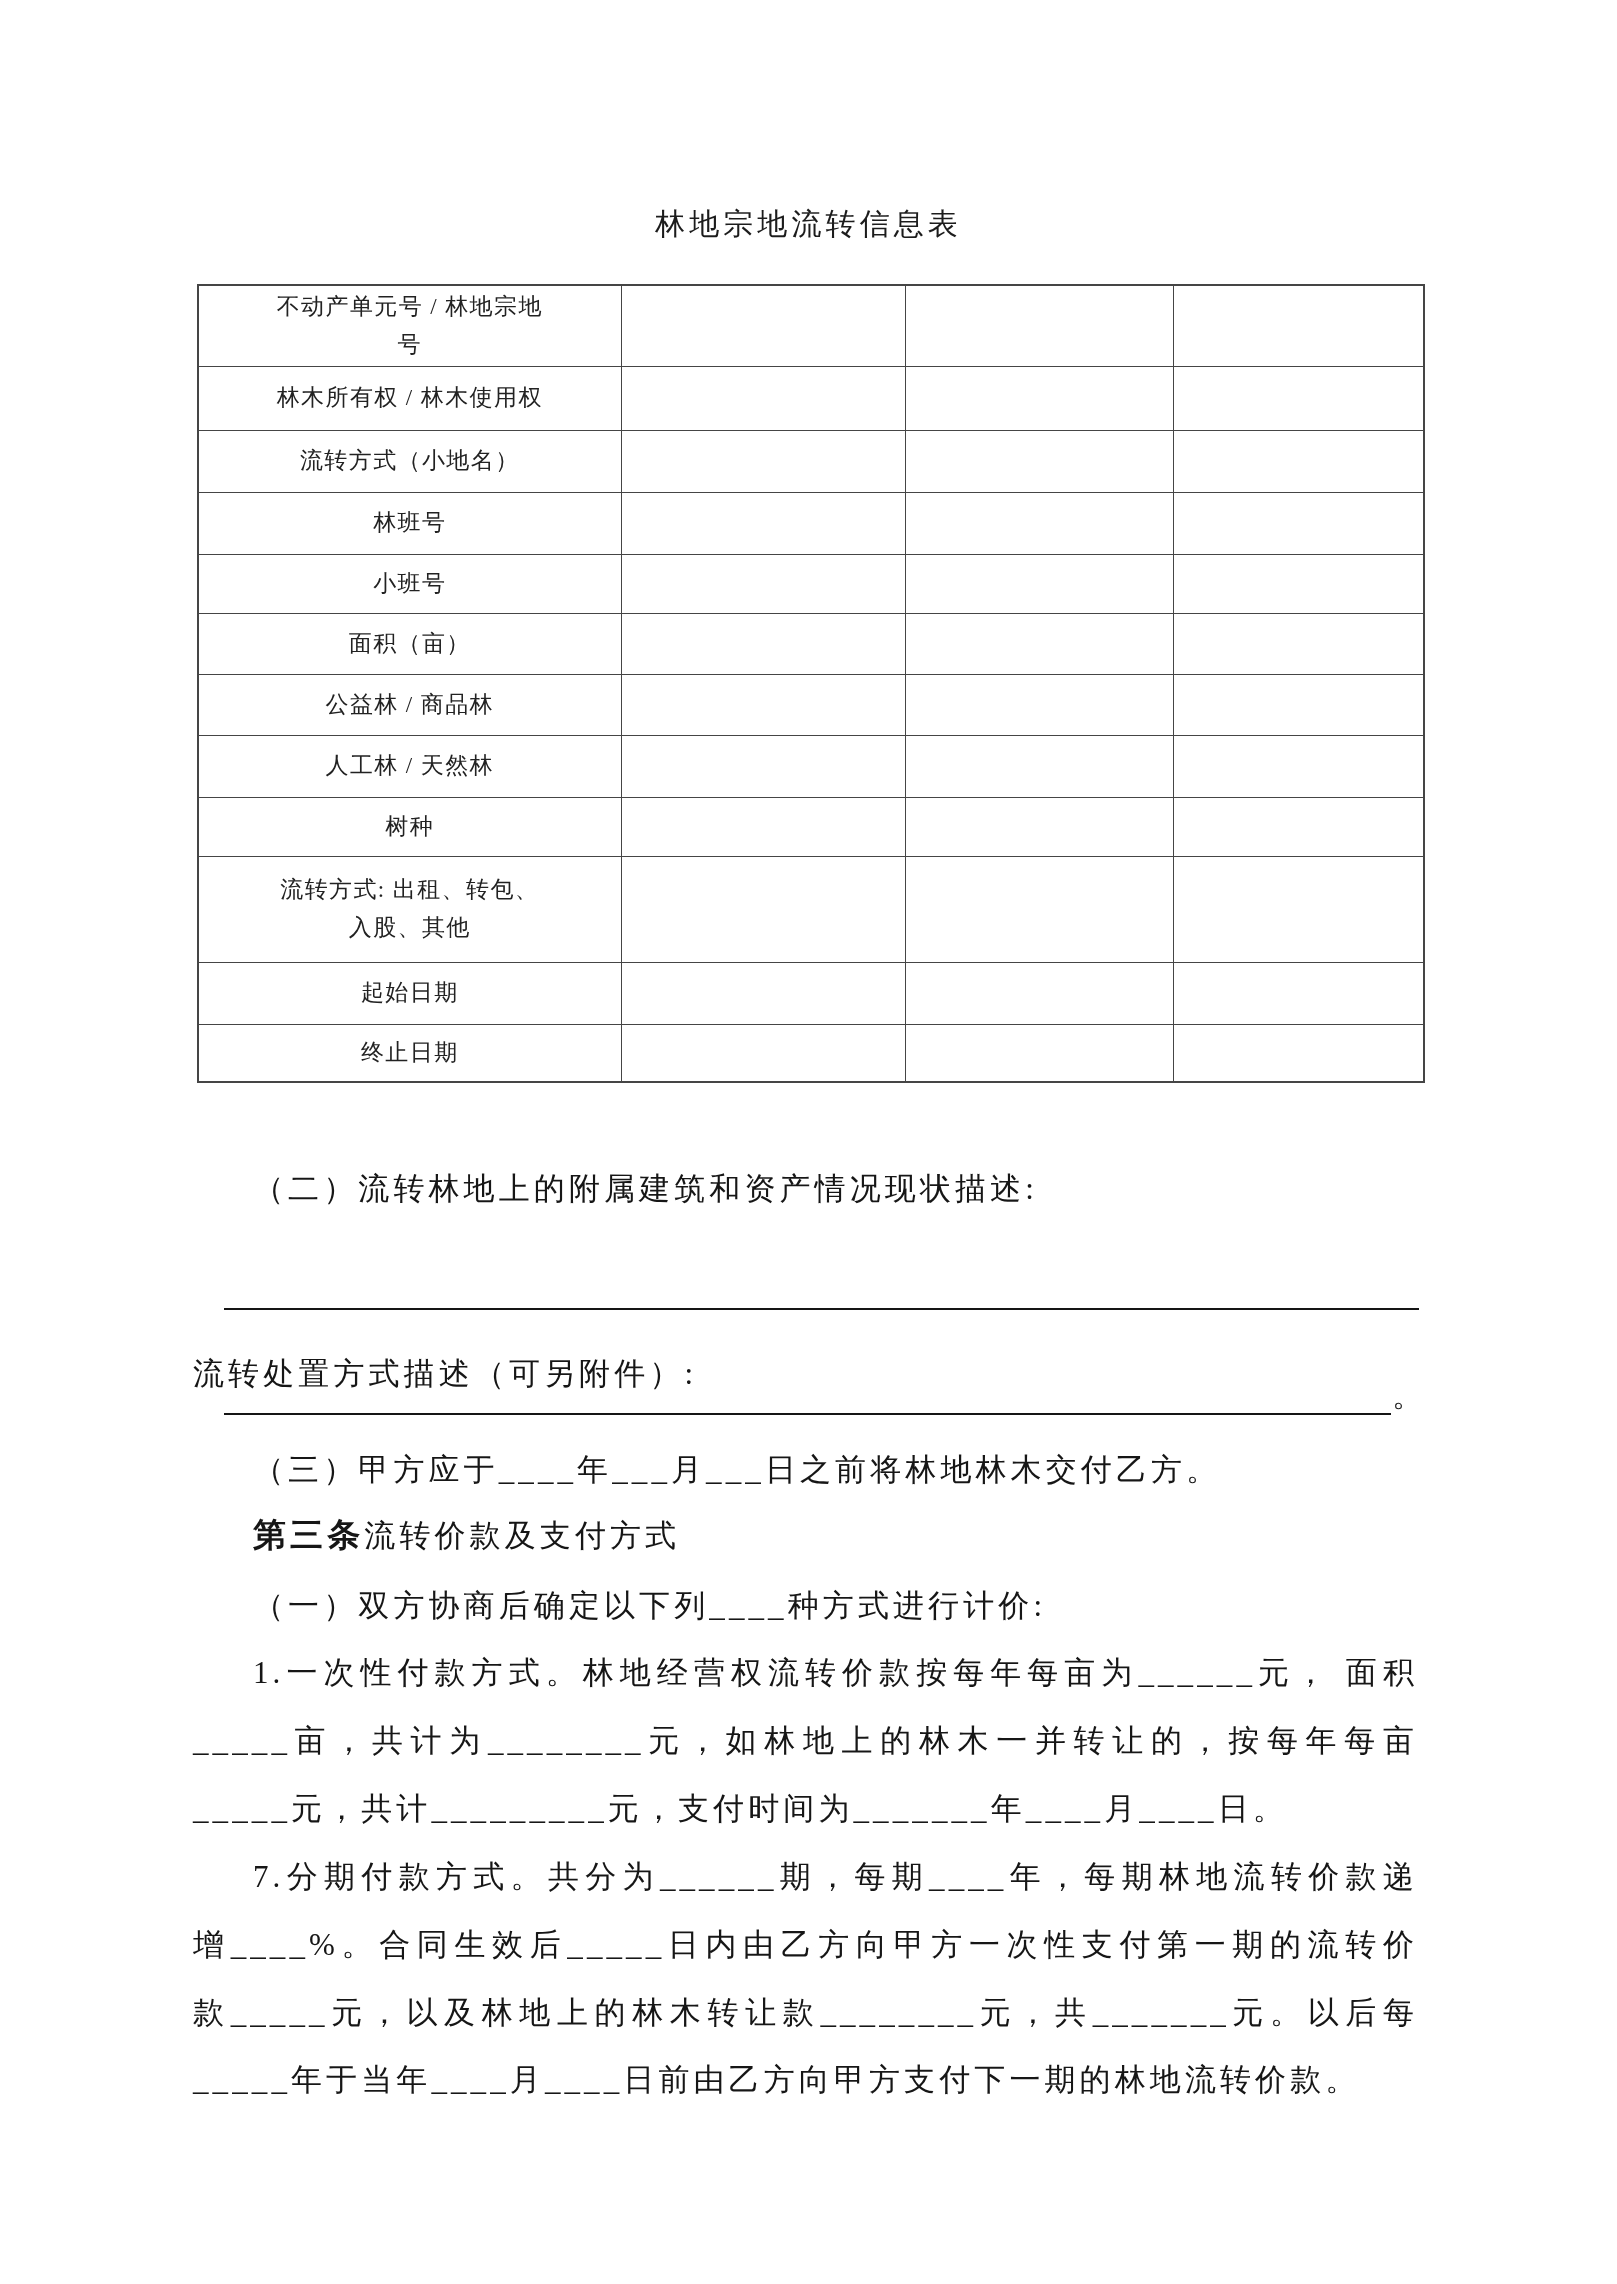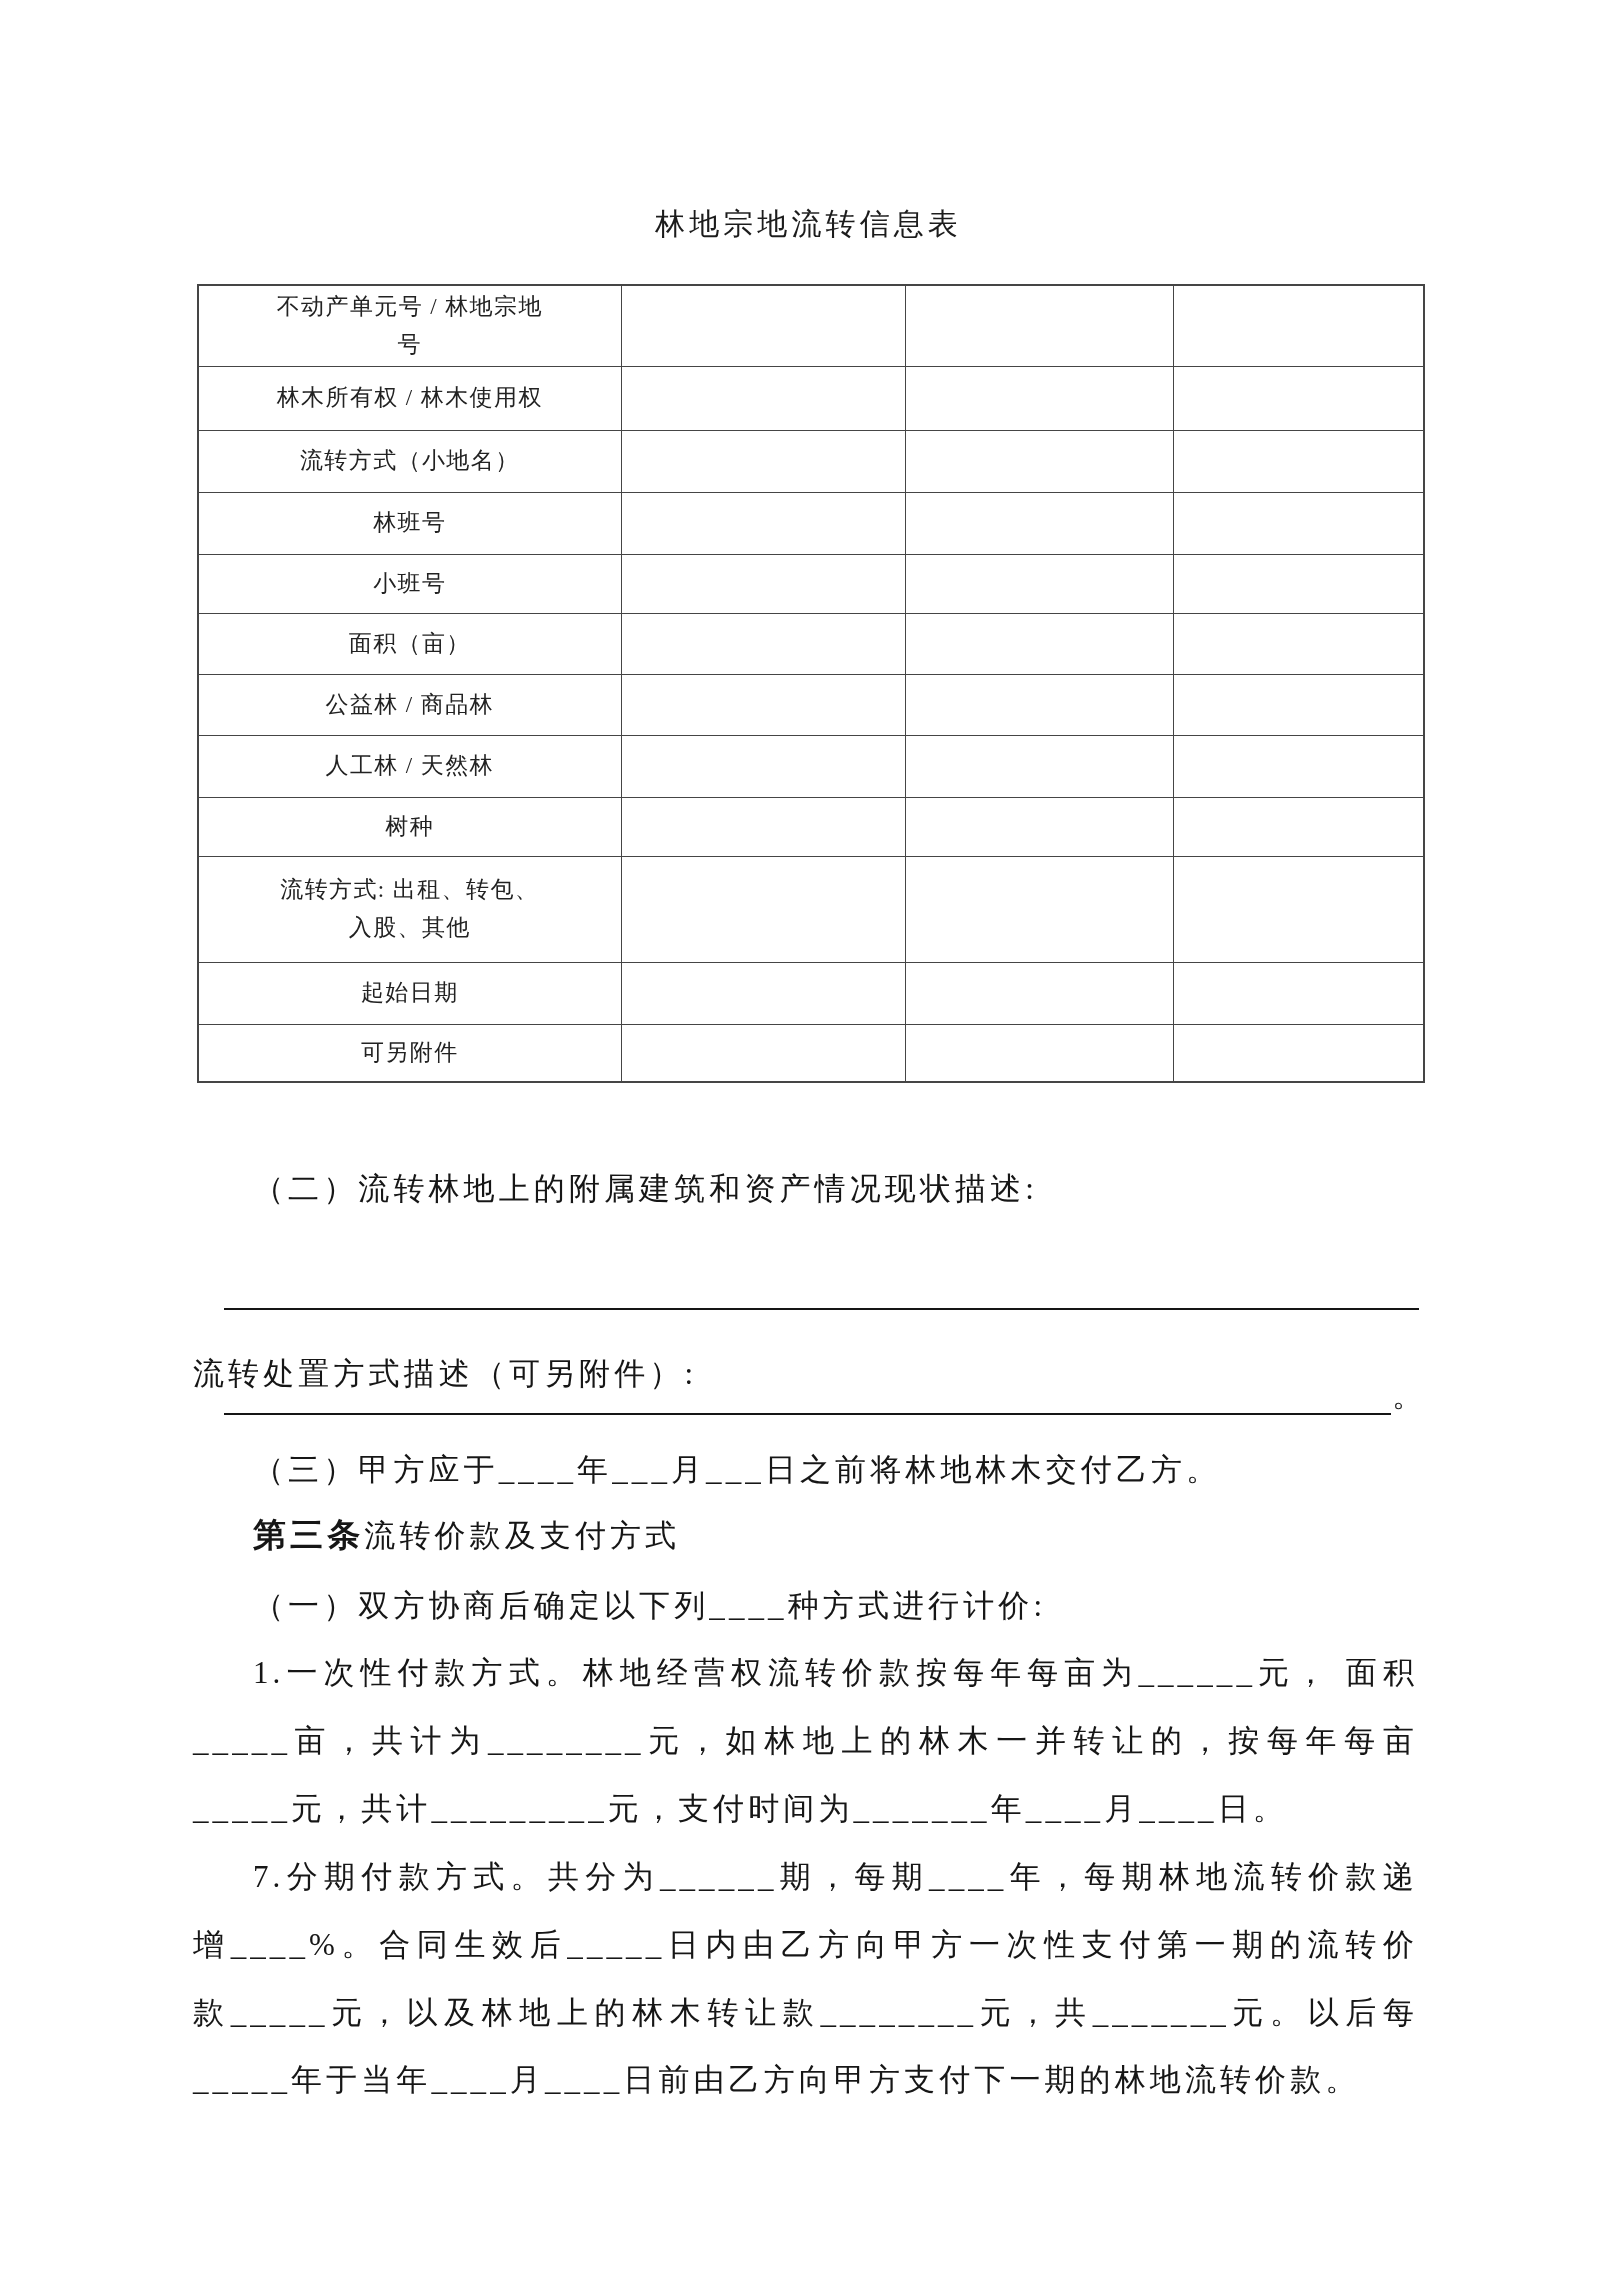--- a/index.html
+++ b/index.html
@@ -194,21 +194,21 @@
       <tr>
         <td class="label-cell">
           <div class="cell-line">起始日期</div>
         </td>
         <td></td>
         <td></td>
         <td></td>
       </tr>
       <tr>
         <td class="label-cell">
-          <div class="cell-line">可另附件</div>
+          <div class="cell-line">终止日期</div>
         </td>
         <td></td>
         <td></td>
         <td></td>
       </tr>
     </tbody>
   </table>
 
   <div class="line indent wrapline" style="top:1168px;">（二）流转林地上的附属建筑和资产情况现状描述:</div>
 

